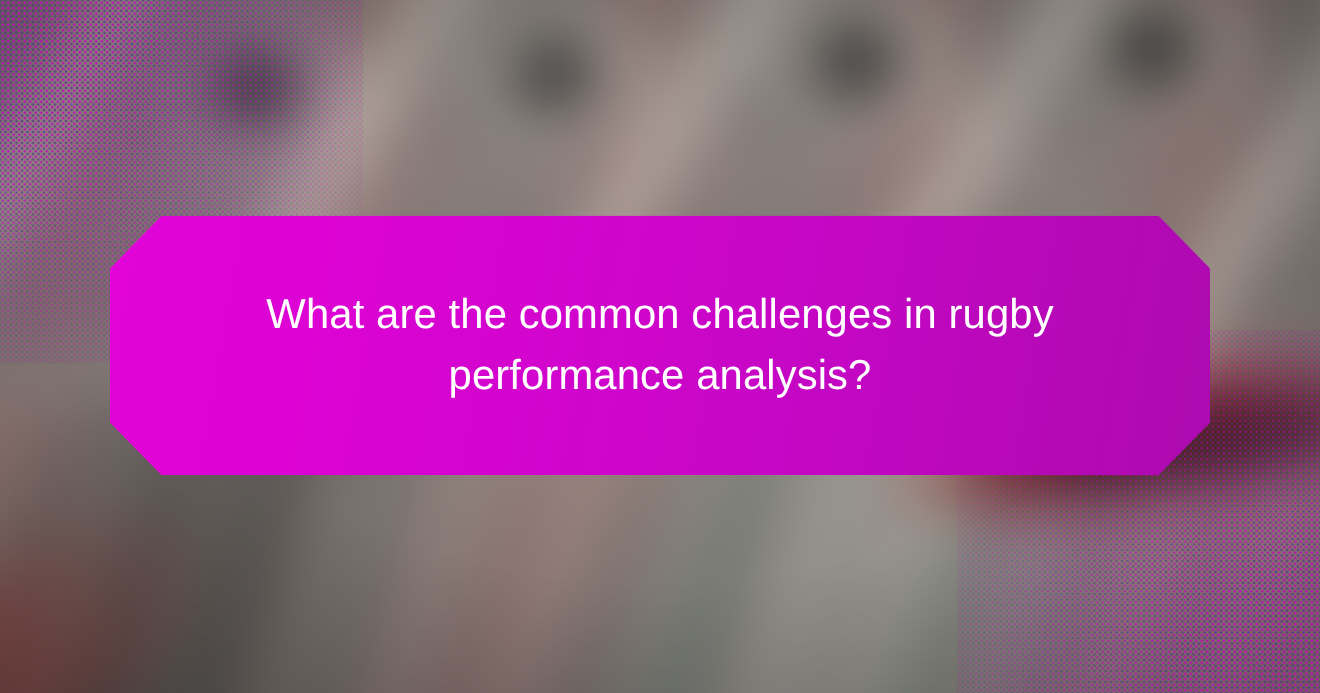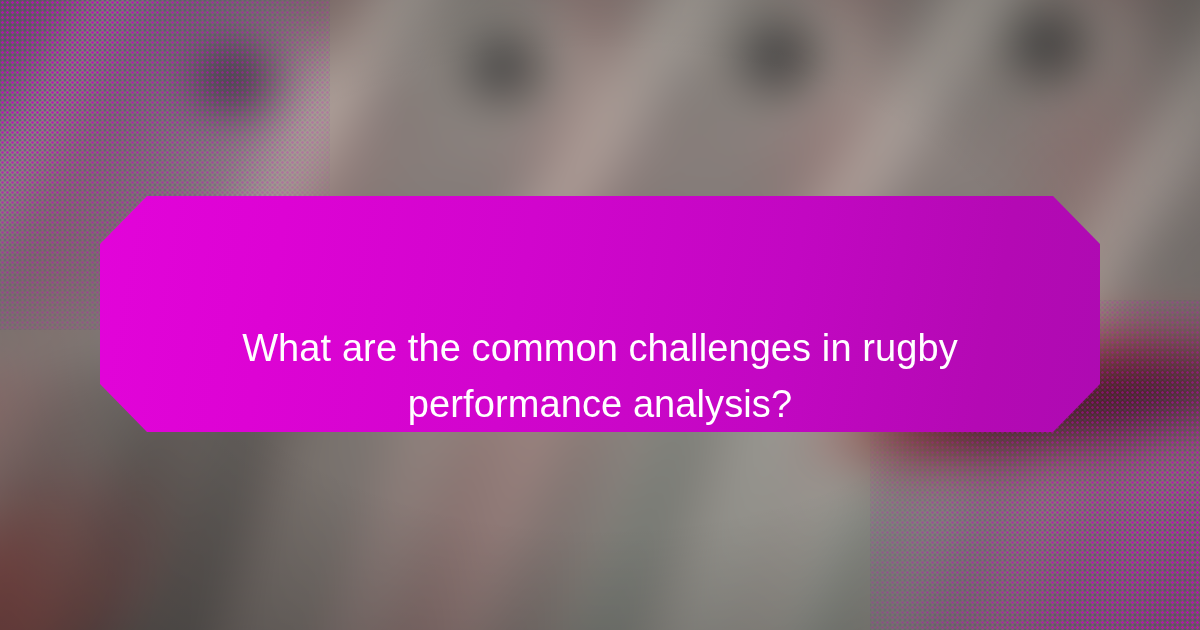--- a/index.html
+++ b/index.html
@@ -211,21 +211,21 @@
   .banner {
     position: absolute;
     left: 100px;
     top: 196px;
     width: 1000px;
     height: 236px;
     background: linear-gradient(100deg, #e204d9 0%, #dd03d4 18%, #d105cd 42%, #c207c2 68%, #b409b4 88%, #ae0ab2 100%);
     -webkit-clip-path: polygon(47px 0, 953px 0, 1000px 48px, 1000px 188px, 953px 236px, 47px 236px, 0 188px, 0 48px);
     clip-path: polygon(47px 0, 953px 0, 1000px 48px, 1000px 188px, 953px 236px, 47px 236px, 0 188px, 0 48px);
     display: flex;
-    align-items: flex-end;
+    align-items: center;
     justify-content: center;
     box-sizing: border-box;
     padding: 0 92px;
   }
 
   .banner-title {
     margin: 0;
     color: #ffffff;
     font-family: "Liberation Sans", sans-serif;
     font-size: 38px;

